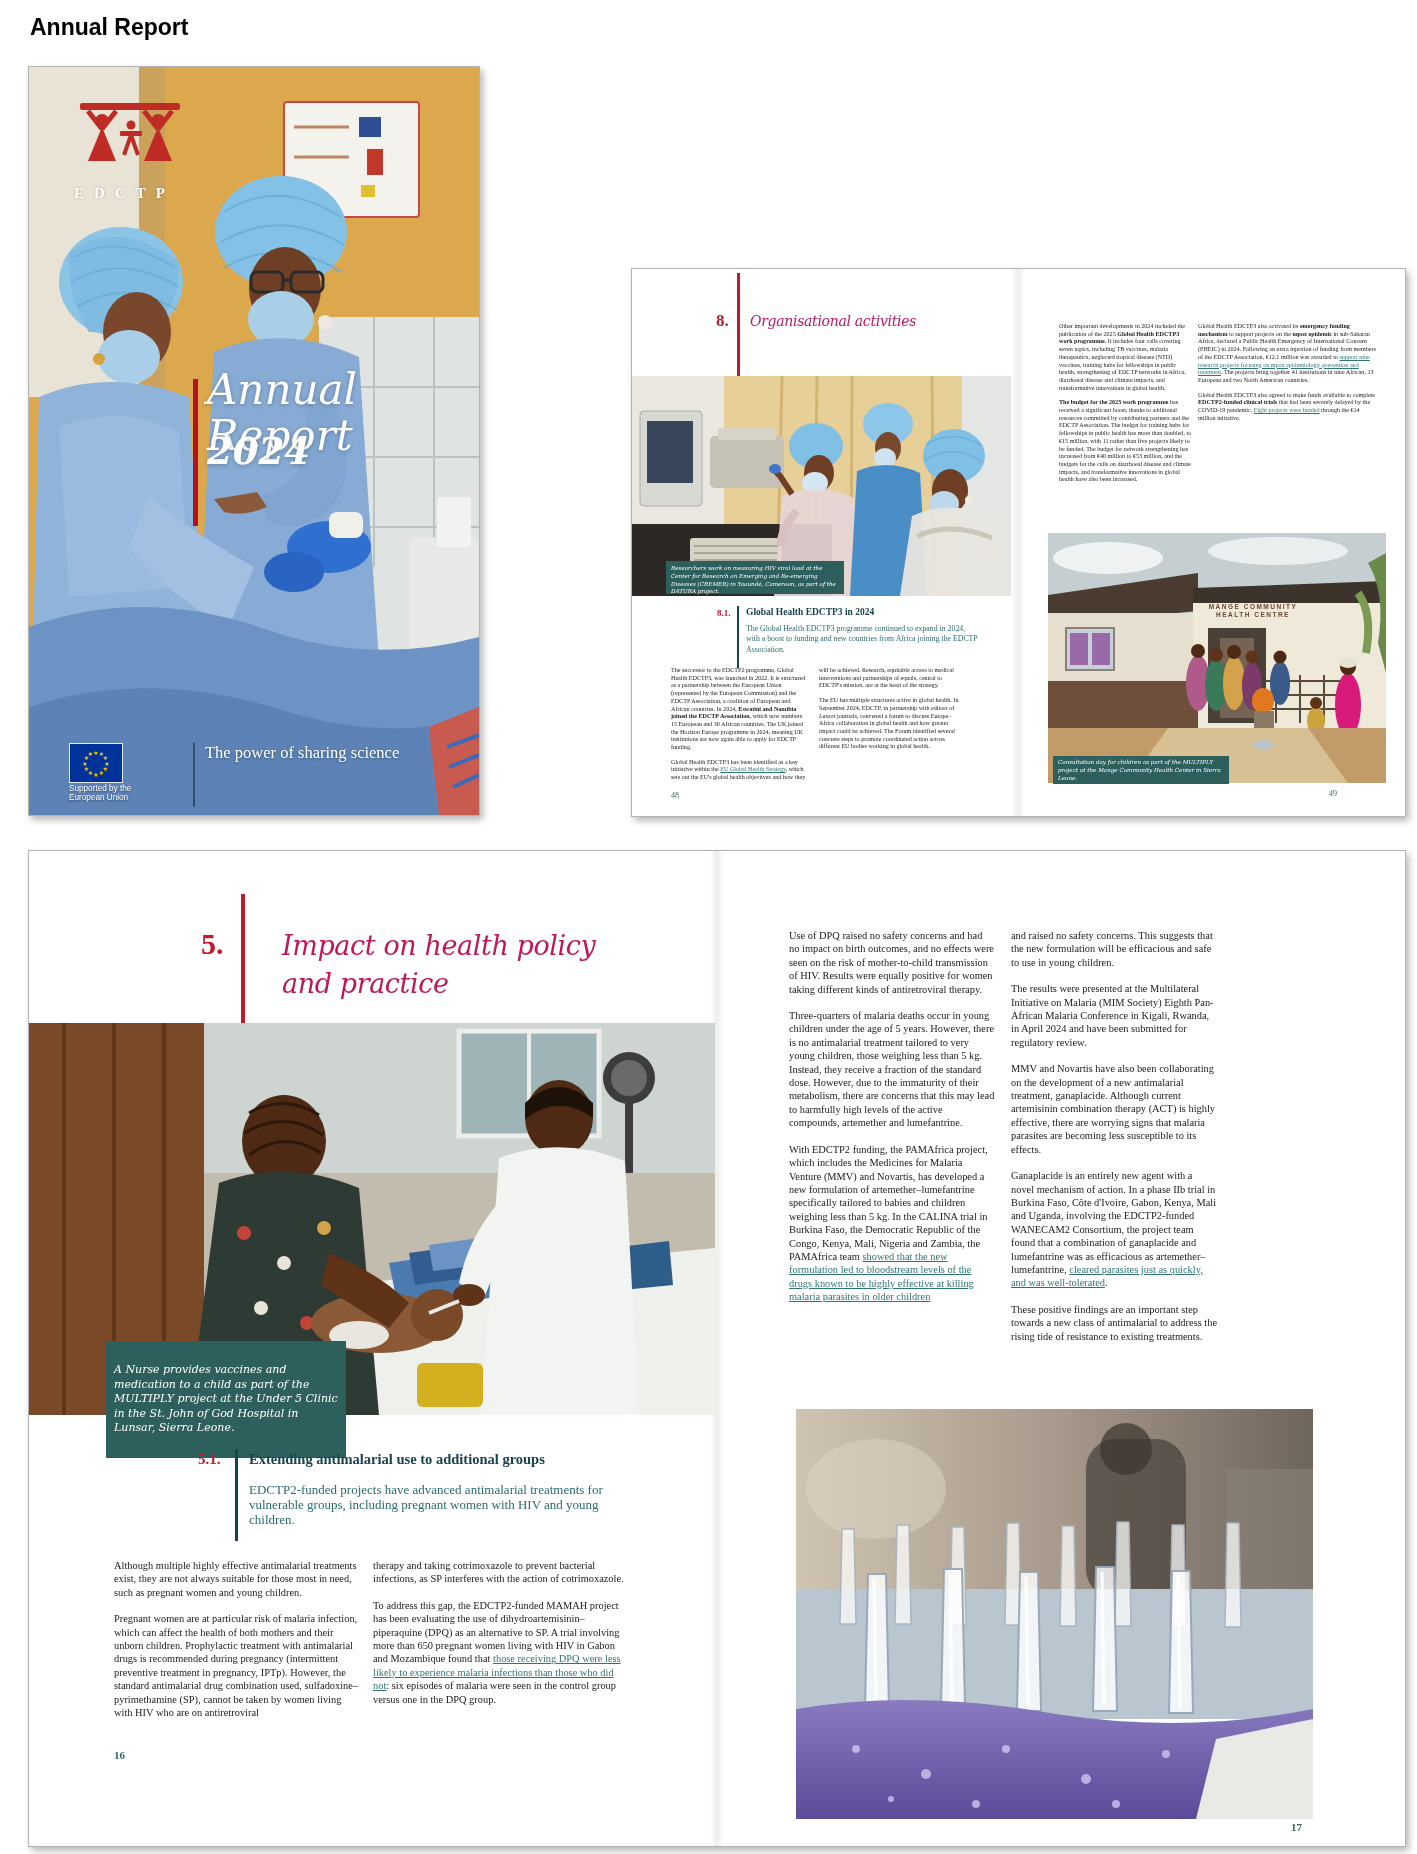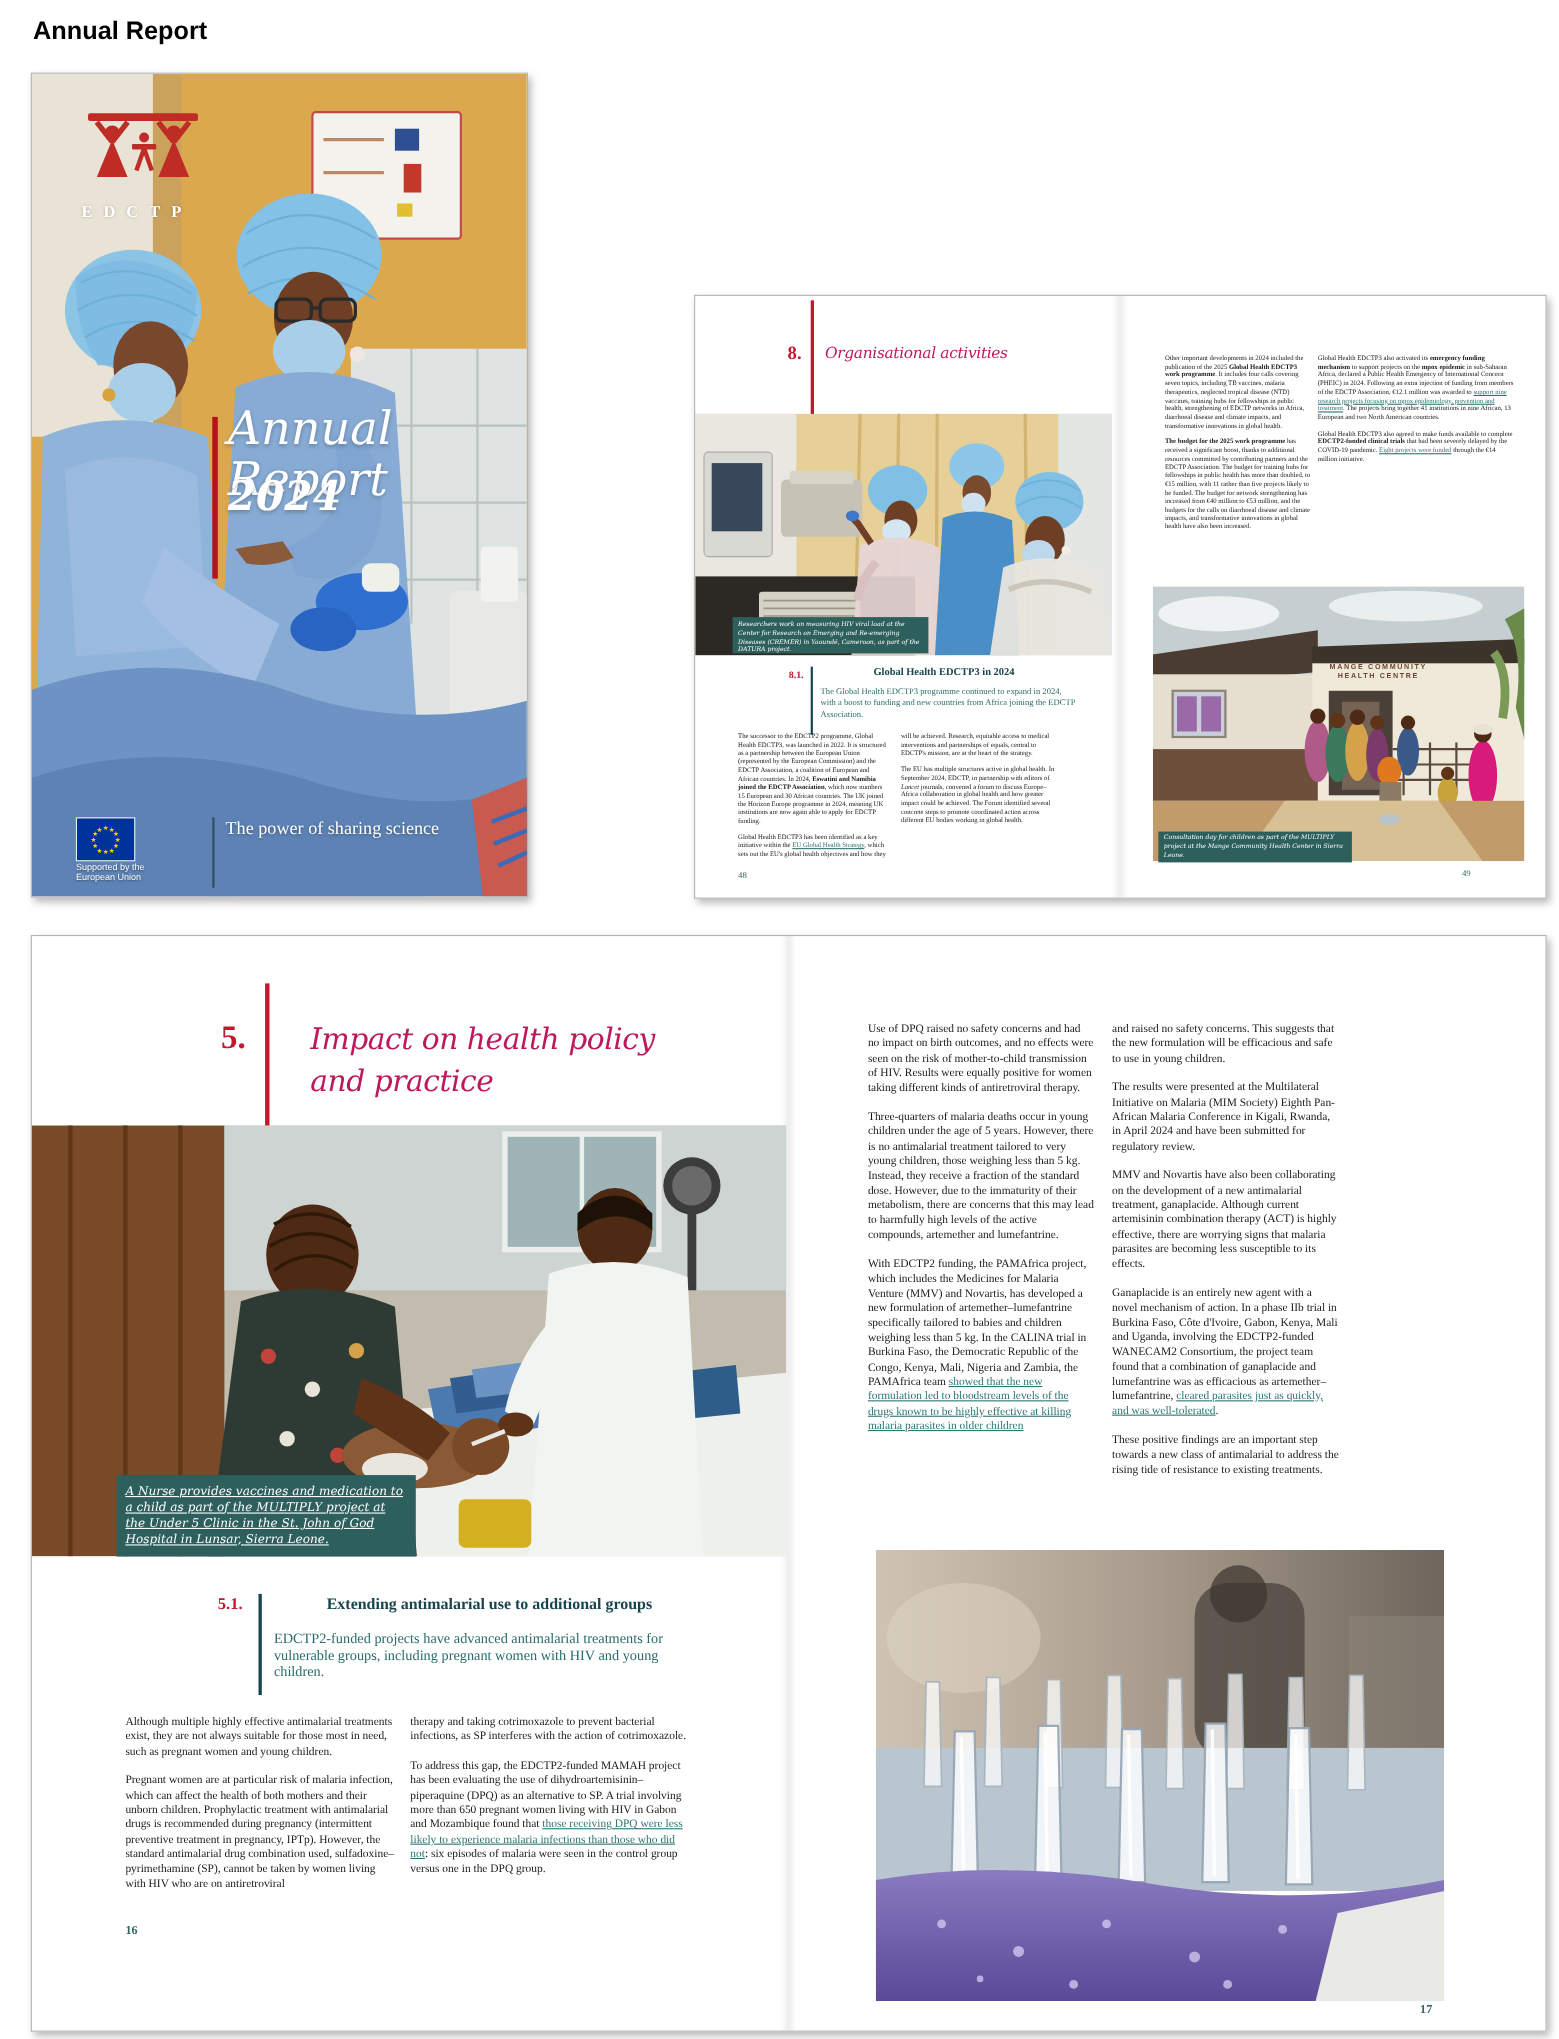--- a/index.html
+++ b/index.html
@@ -36,21 +36,21 @@
   .eu-flag{position:absolute;left:40px;top:676px;width:52px;height:38px;border:1px solid rgba(255,255,255,.85);}
   .eu-text{position:absolute;left:40px;top:717px;color:#fff;font-family:"Liberation Sans",sans-serif;
            font-size:8.2px;line-height:1.15;text-shadow:0 1px 2px rgba(0,0,0,.5);}
 
   
   .chnum{color:#c0182c;font-family:"Liberation Serif",serif;font-weight:bold;}
   .chbar{background:#c0182c;}
   .chtitle{color:#be185d;font-family:"DejaVu Serif",serif;font-style:italic;}
   .secnum{color:#c0182c;font-family:"Liberation Serif",serif;font-weight:bold;}
   .secbar{background:#17444d;}
-  .sectitle{color:#17444d;font-family:"Liberation Serif",serif;font-weight:bold;margin-left:48px;}
+  .sectitle{color:#17444d;font-family:"Liberation Serif",serif;font-weight:bold;}
   .secintro{color:#2a6b6b;font-family:"Liberation Serif",serif;}
   .bodycol p{margin:0 0 13px 0;}
   .seg-b{font-weight:bold;}
   .seg-i{font-style:italic;}
   .seg-a{color:#2e7573;text-decoration:underline;}
   .pgnum{color:#336663;font-family:"Liberation Serif",serif;}
   .capbox{position:absolute;background:#2d5f5d;color:#fff;font-family:"DejaVu Serif",serif;
           font-style:italic;}
 
   
@@ -75,21 +75,21 @@
             font-family:"Liberation Sans",sans-serif;font-weight:bold;font-size:6.5px;
             letter-spacing:1.5px;line-height:1.3;}
   .s1 .cap2{left:421px;top:487px;width:176px;height:28px;font-size:5.6px;line-height:1.4;padding:3px 5px;box-sizing:border-box;}
   .s1 .pg49{left:697px;top:520px;font-size:8px;}
 
   
   .s2 .ch5-num{left:172px;top:76px;font-size:30px;}
   .s2 .ch5-bar{left:212px;top:43px;width:3.5px;height:132px;}
   .s2 .ch5-title{left:228px;top:76px;font-size:27px;line-height:38px;letter-spacing:-.4px;margin-left:25px;}
   .s2 .photo3{left:0;top:172px;width:686px;height:392px;overflow:hidden;}
-  .s2 .cap3{left:77px;top:490px;width:272px;font-size:11px;line-height:14.5px;padding:8px 8px;box-sizing:border-box;text-decoration:underline;}
+  .s2 .cap3{left:77px;top:490px;width:240px;font-size:11px;line-height:14.5px;padding:22px 8px;box-sizing:border-box;}
   .s2 .s51-num{left:169px;top:600px;font-size:15px;}
   .s2 .s51-bar{left:206px;top:598px;width:3px;height:92px;}
   .s2 .s51-title{left:220px;top:600px;font-size:14.5px;}
   .s2 .s51-intro{left:220px;top:631px;width:372px;font-size:13px;line-height:15px;}
   .s2 .bodycol{font-size:10.4px;line-height:13.4px;}
   .s2 .l-col1{left:85px;top:708px;width:245px;}
   .s2 .l-col2{left:344px;top:708px;width:252px;}
   .s2 .pg16{left:85px;top:898px;font-size:11px;font-weight:bold;}
   .s2 .r-col1{left:760px;top:78px;width:206px;}
   .s2 .r-col2{left:982px;top:78px;width:207px;}

